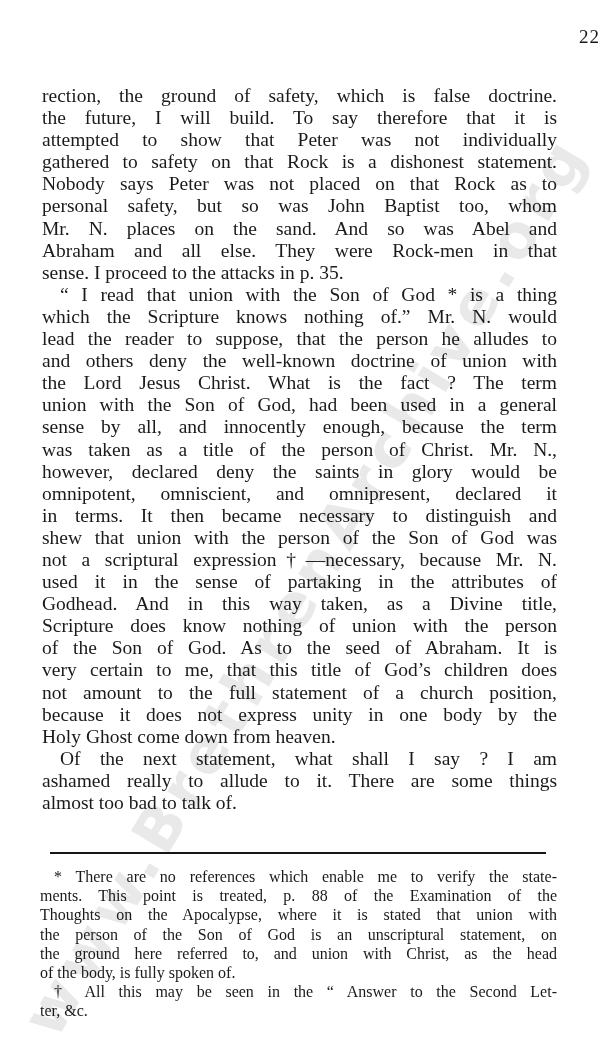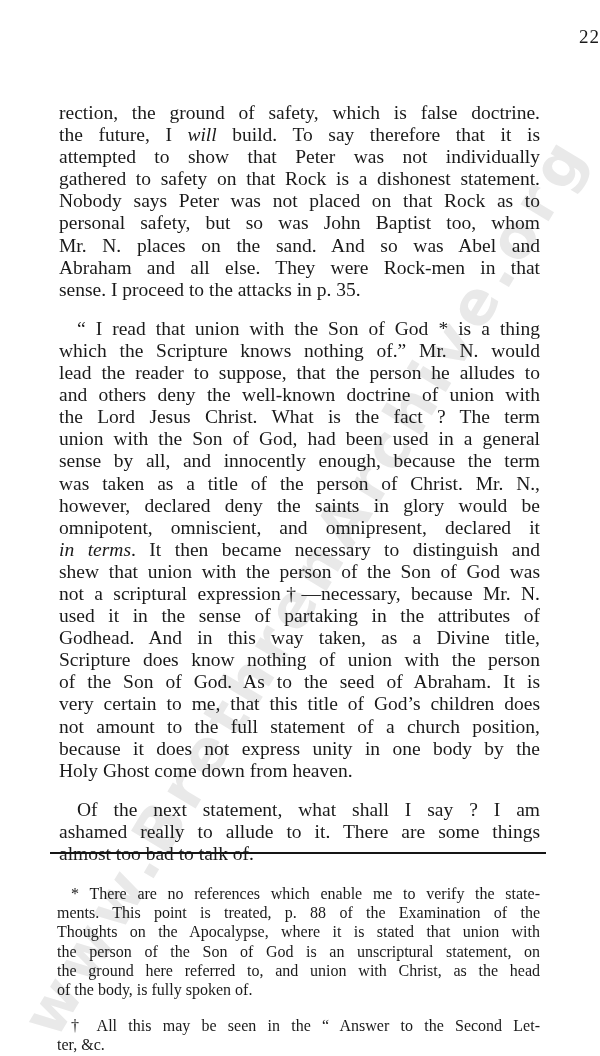--- a/index.html
+++ b/index.html
@@ -75,24 +75,23 @@
   .line.last {
     text-align-last: left;
   }
   .line.indent {
     text-indent: 18px;
   }
   .footnotes .line.indent {
     text-indent: 14px;
   }
   .italic {
-    font-style: italic;
   }
   .para {
-    margin: 17px;
+    margin: 0;
   }
 </style>
 </head>
 <body>
 
 <div class="page">
   <div class="watermark">www.BrethrenArchive.org</div>
 
   <div class="page-number">22</div>
 

